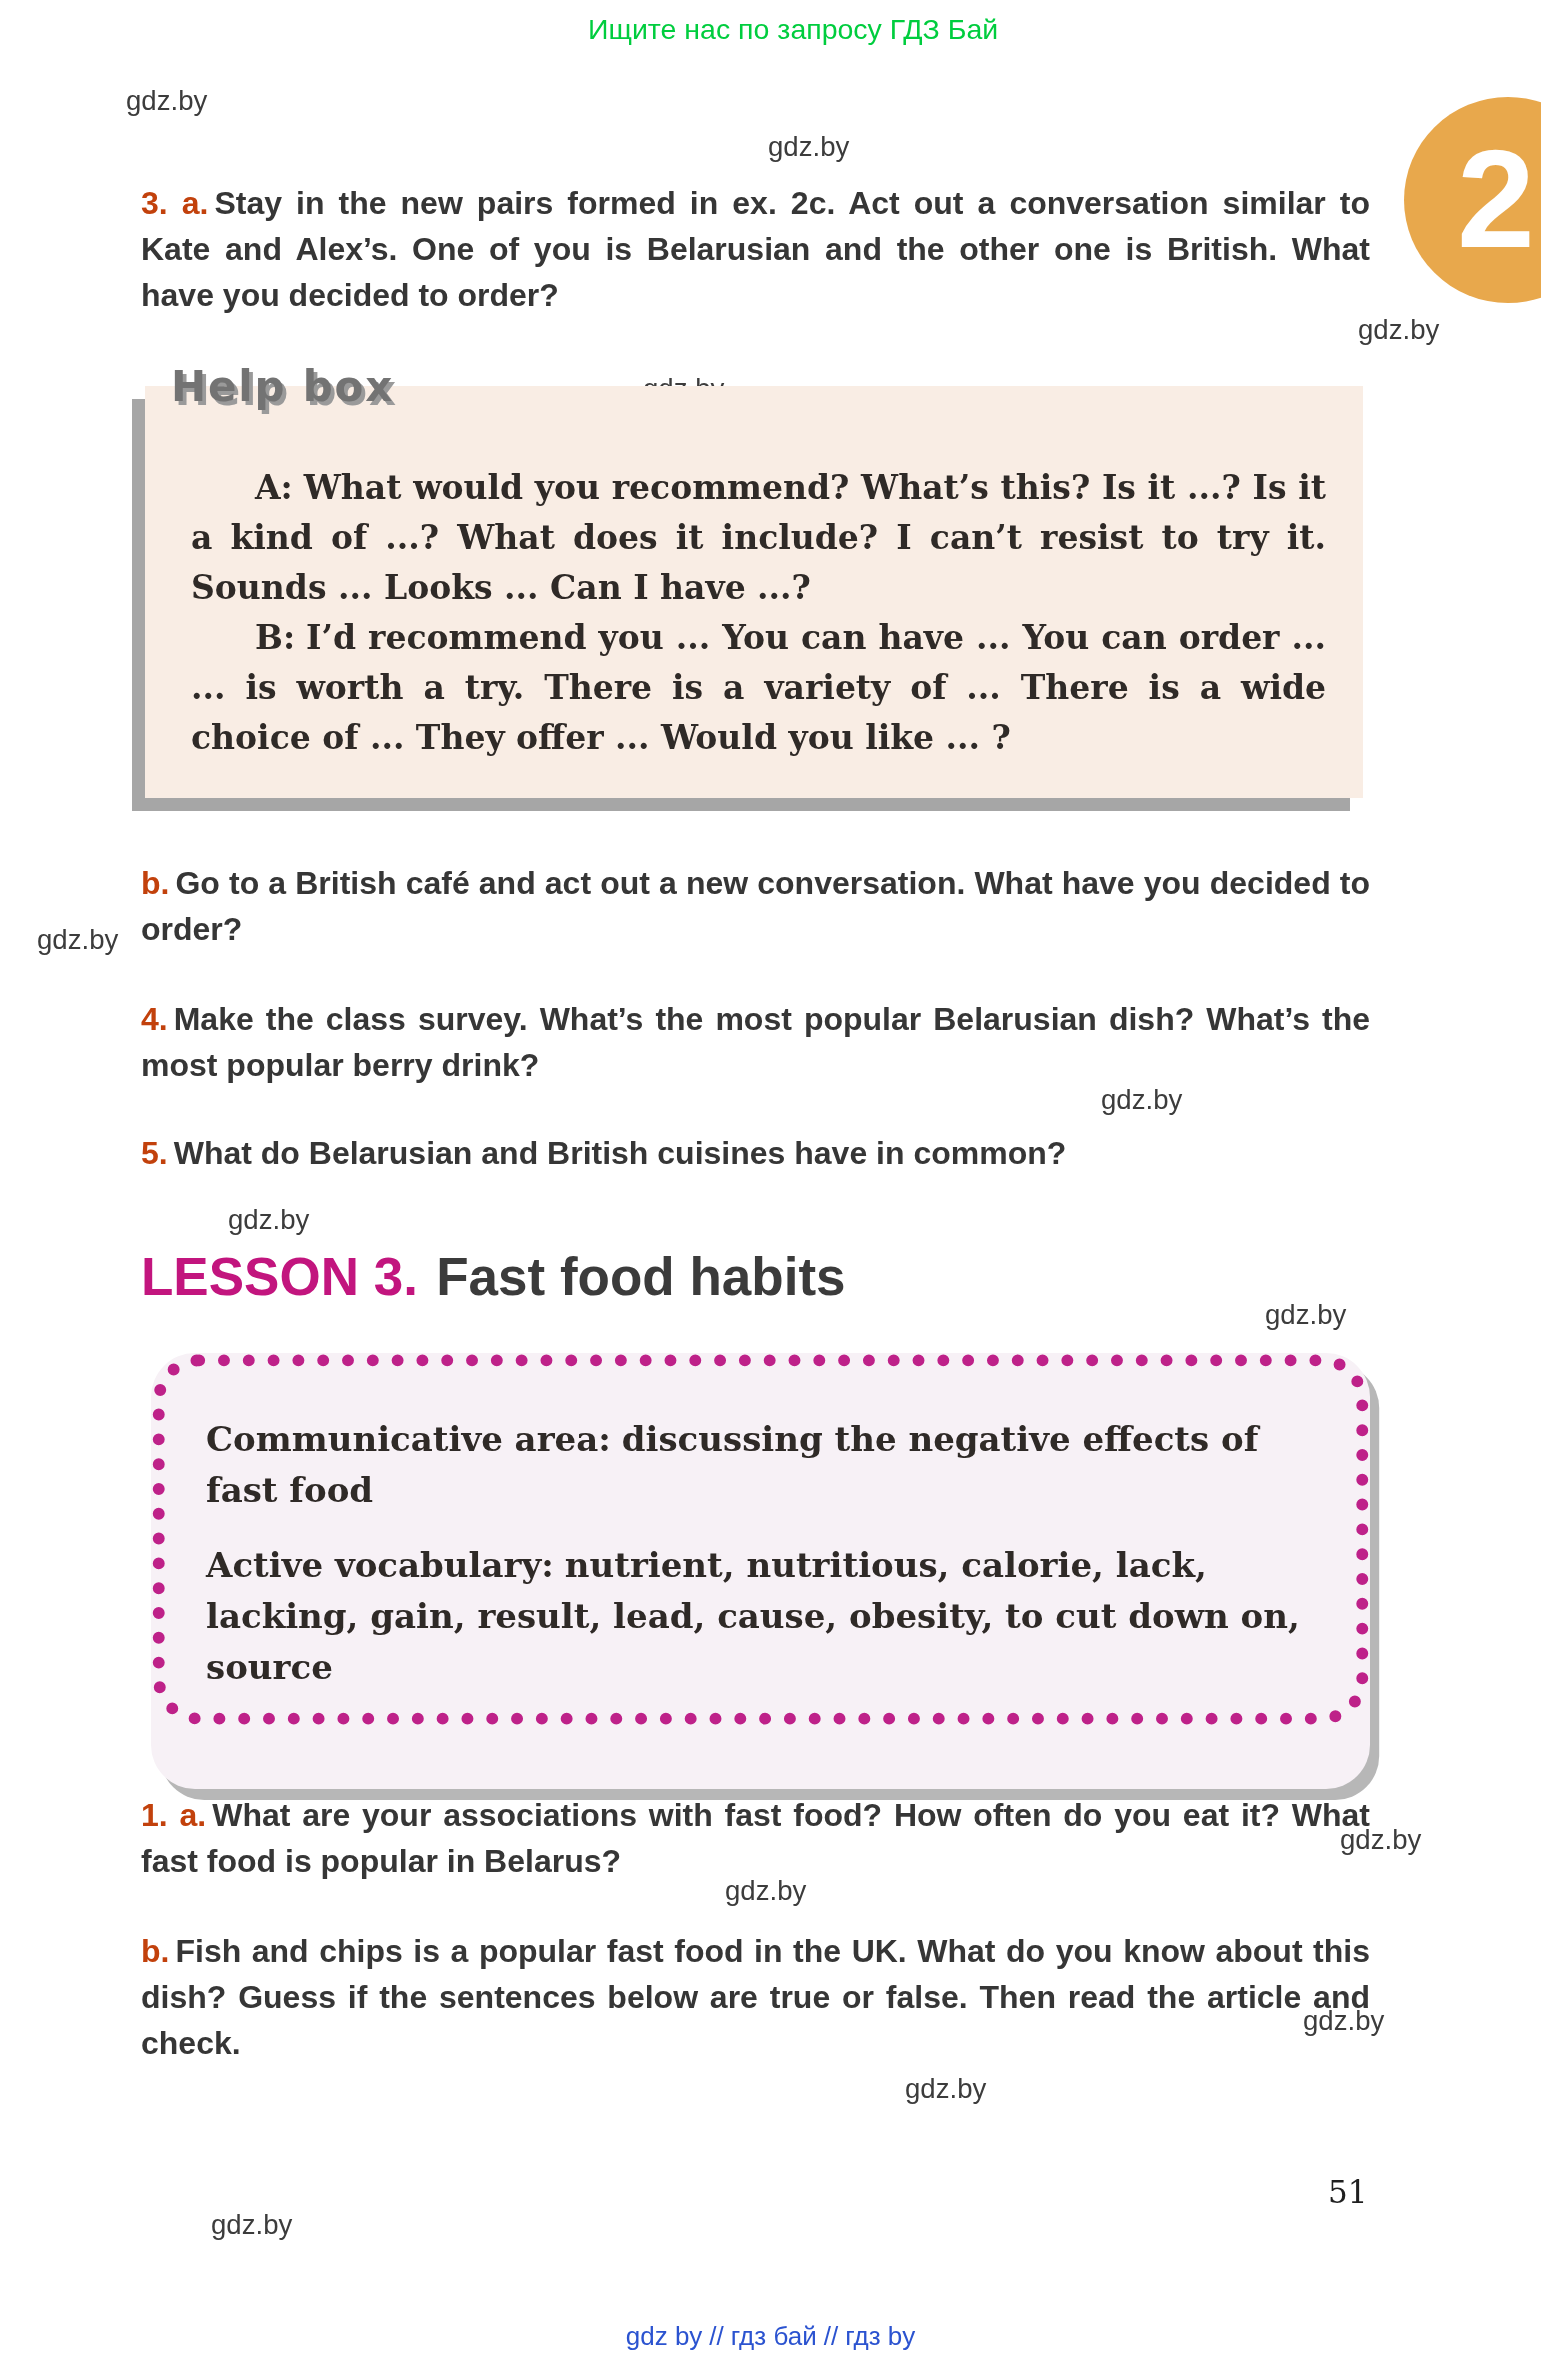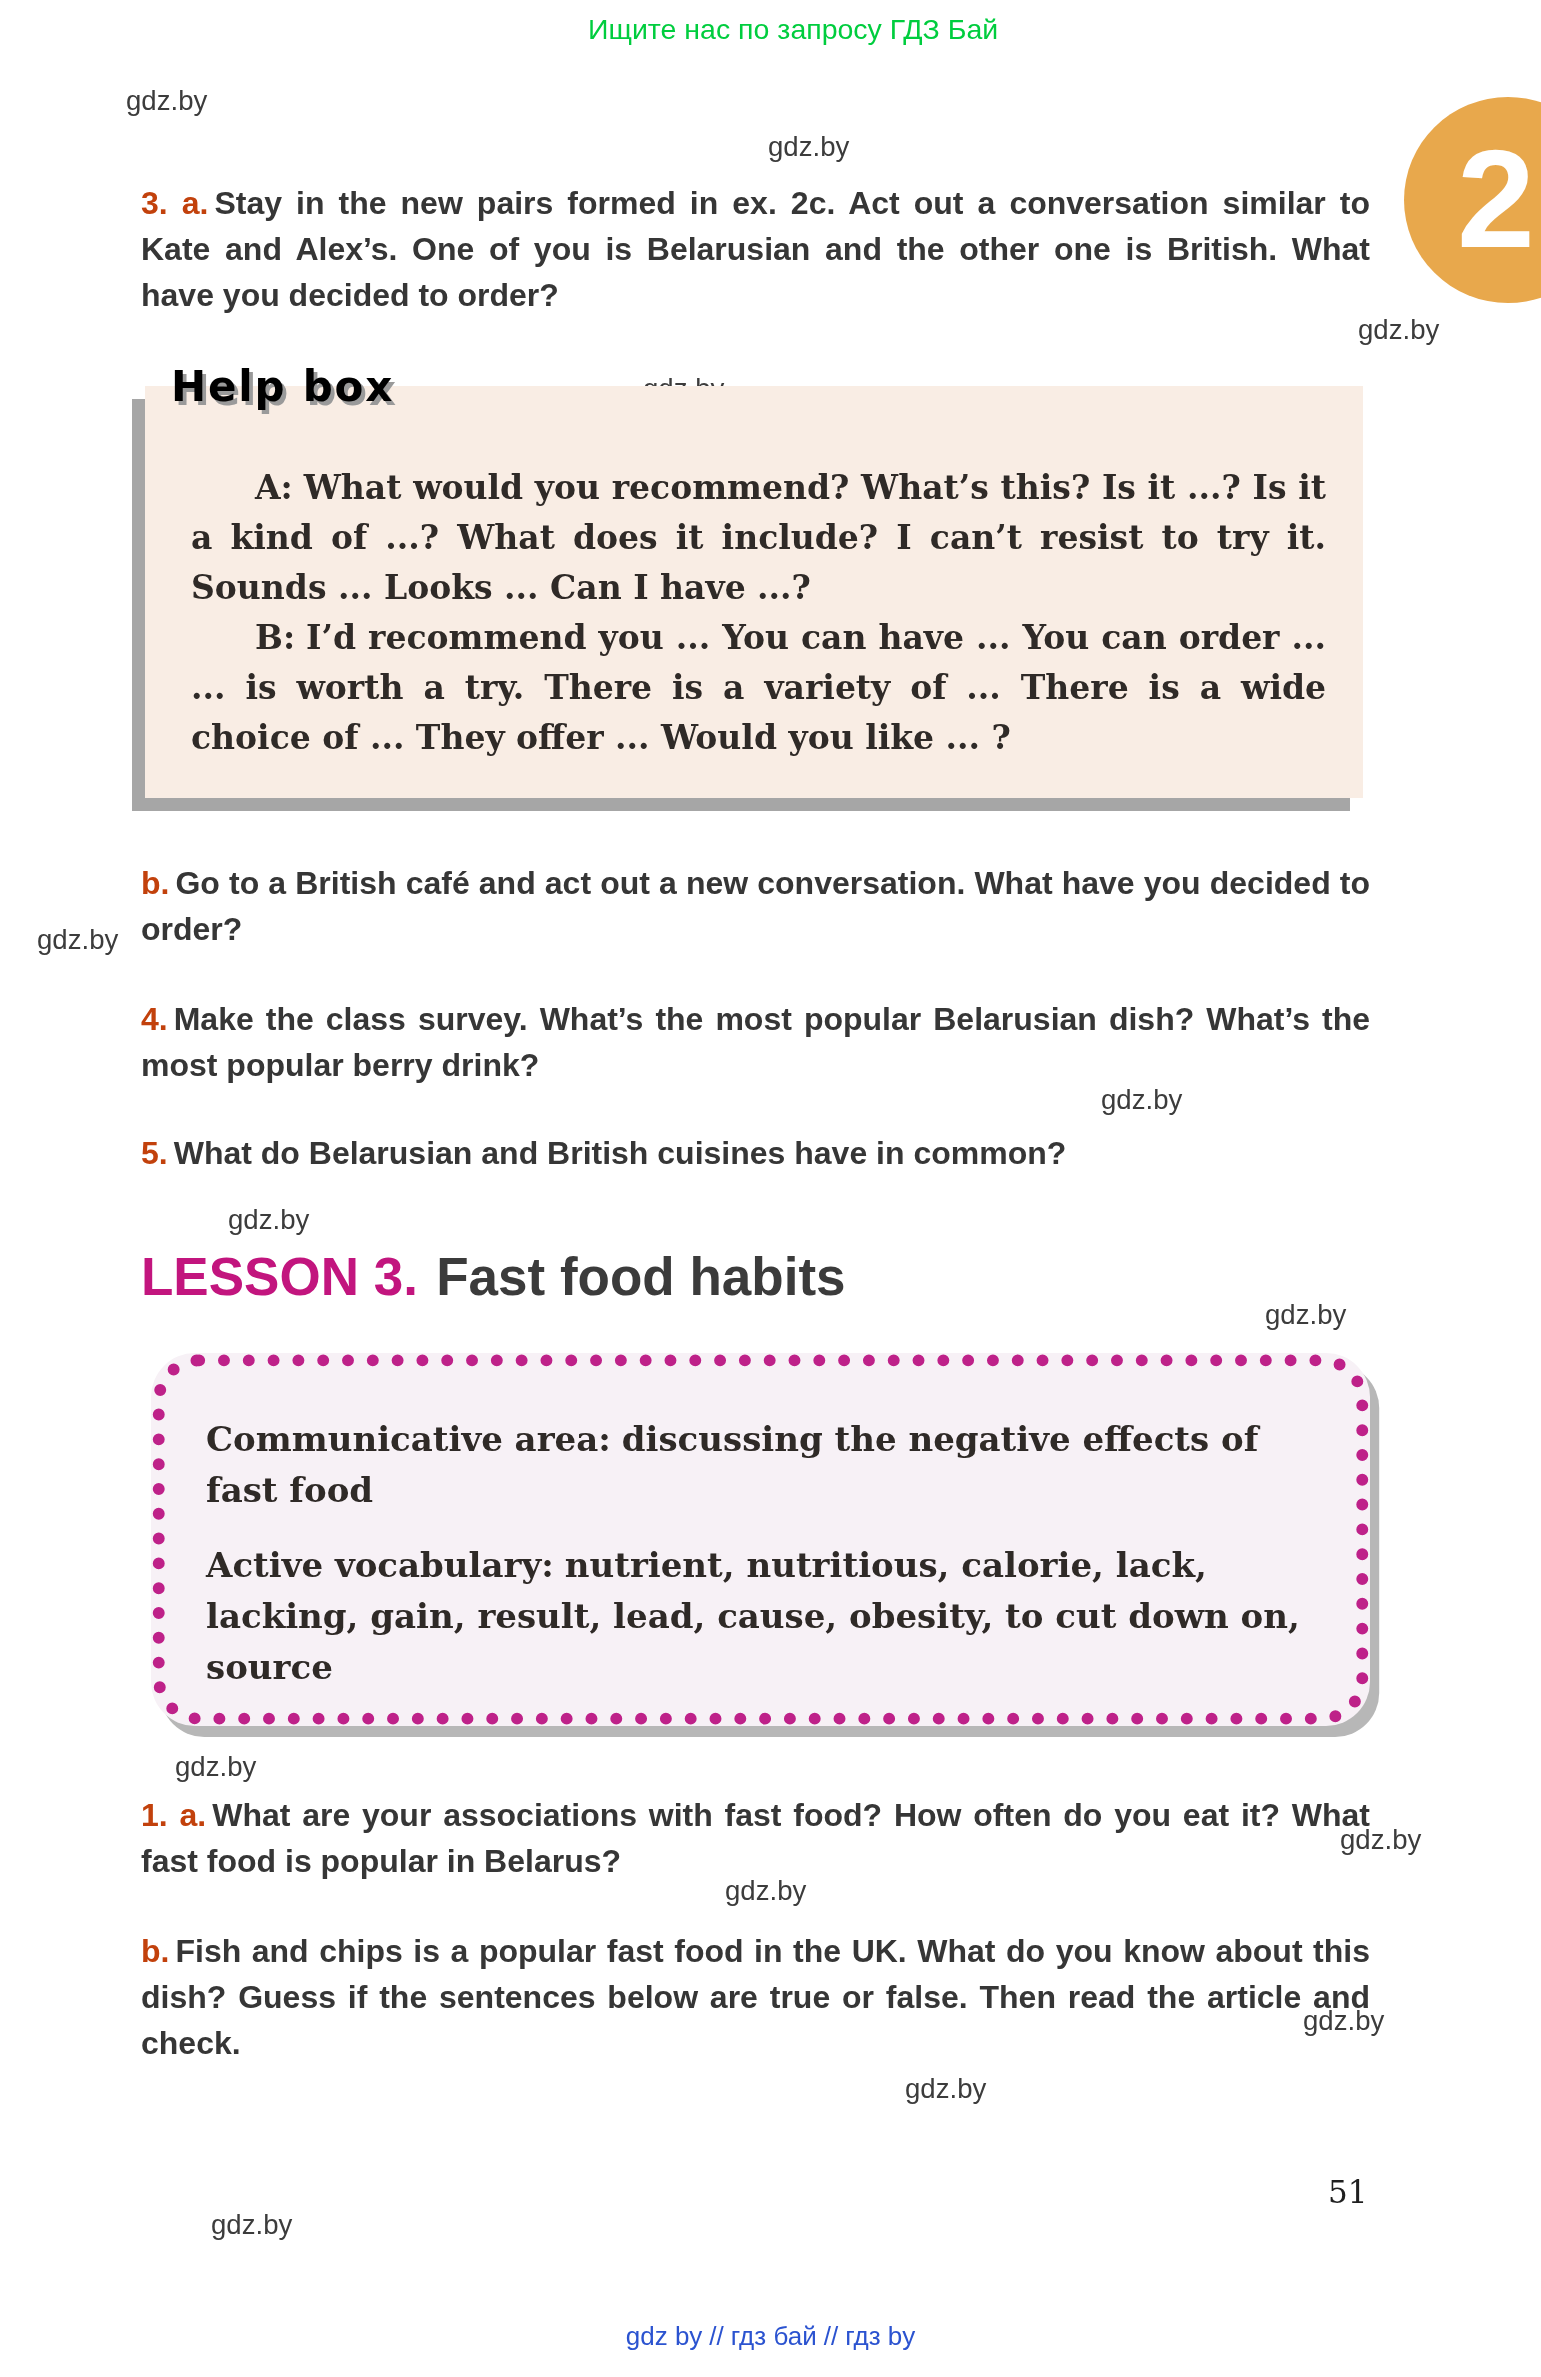--- a/index.html
+++ b/index.html
@@ -17,32 +17,32 @@
   .ex .num{color:#c2410c;margin-right:6px;}
   
   .badge{position:absolute;left:1404px;top:97px;width:208px;height:206px;
          border-radius:50%;background:#e8a84c;}
   .badge .digit{position:absolute;left:53px;top:24px;font-size:140px;line-height:156px;
          font-weight:bold;color:#ffffff;font-family:"Liberation Sans",sans-serif;}
   
   .helpbox{position:absolute;left:145px;top:386px;width:1218px;height:412px;
            background:#f9ede4;box-shadow:-13px 13px 0 #a6a6a6;}
   .helpbox-title{position:absolute;left:26px;top:-24px;font-size:42px;font-weight:bold;
-           color:#000000;letter-spacing:1.8px;text-shadow:3.7px 3.7px 0 #9a9a9a;
+           color:#737373;letter-spacing:1.8px;text-shadow:3.7px 3.7px 0 #9a9a9a;
            font-family:"DejaVu Sans",sans-serif;white-space:nowrap;}
   .helpbox-body{padding:77px 37px 0 46px;}
   .serif-p{margin:0;font-family:"DejaVu Serif","Liberation Serif",serif;font-weight:700;
            font-size:33px;line-height:50px;color:#2f2a27;text-align:justify;text-indent:64px;}
   .serif-p b{margin-right:11px;}
   
   .lesson{position:absolute;left:141px;top:1246px;margin:0;font-size:53px;font-weight:bold;white-space:nowrap;}
   .lesson .label{color:#c2157e;margin-right:18.4px;}
   .lesson .text{color:#3b3b3b;}
   
-  .infobox{position:absolute;left:151px;top:1353px;width:1219px;height:373px;
+  .infobox{position:absolute;left:151px;top:1353px;width:1219px;height:436px;
            background:#f7f1f6;border-radius:44px;box-shadow:9.2px 11px 0 #b7b7b7;}
   .infobox svg{position:absolute;left:0;top:0;}
   .infobox-body{position:relative;padding:61px 55px 0 55px;}
   .infobox-body .serif-p{text-indent:0;text-align:left;font-size:34px;line-height:51px;}
   .infobox-body .serif-p + .serif-p{margin-top:24px;}
   
   .statement{position:absolute;left:204px;top:2097px;margin:0;
            font-family:"DejaVu Serif","Liberation Serif",serif;font-size:35px;color:#2f2b28;white-space:nowrap;}
   .statement .num{margin-right:18.4px;}
   

